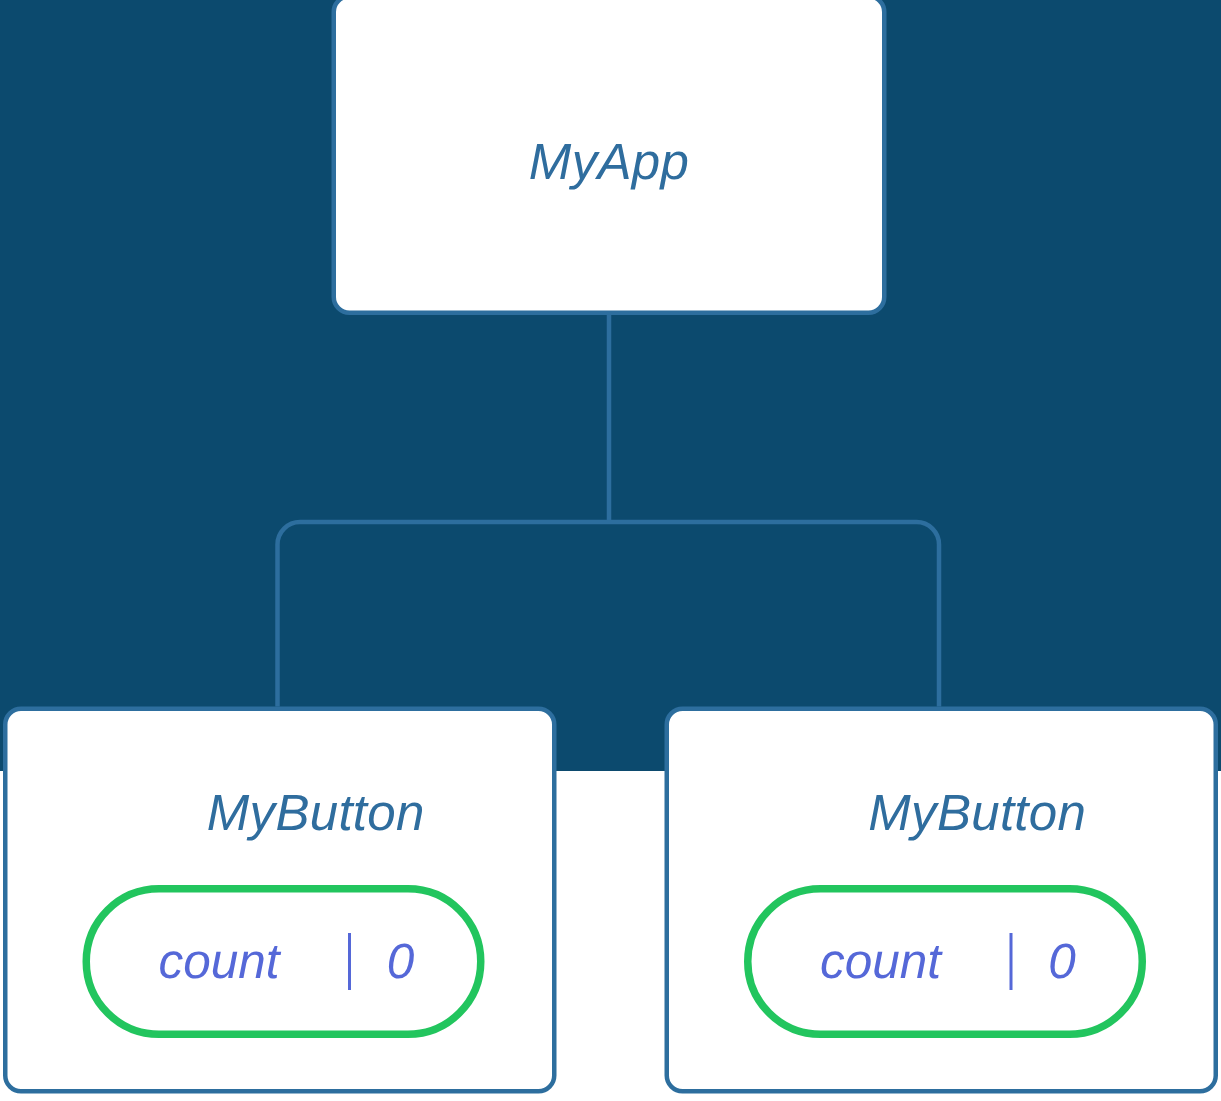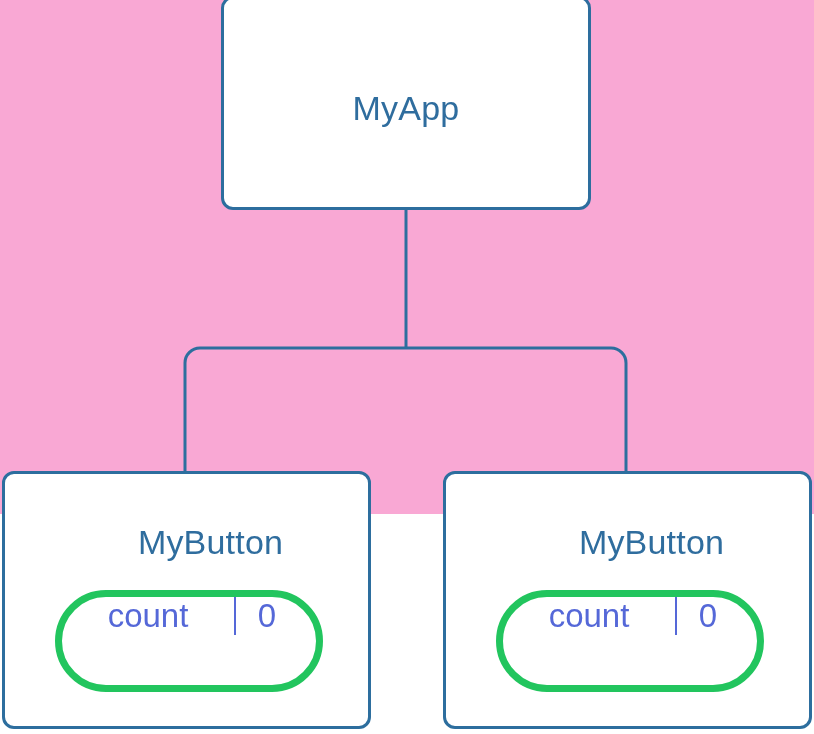--- a/index.html
+++ b/index.html
@@ -9,21 +9,22 @@
   body {
     width: 814px;
     height: 734px;
     overflow: hidden;
     font-family: "Liberation Sans", sans-serif;
   }
   #canvas {
     position: relative;
     width: 814px;
     height: 514px;
-    background: #f9a8d4;
+    background: #0c4a6e;
+    font-style: italic;
   }
   #edges {
     position: absolute;
     left: 0;
     top: 0;
     width: 814px;
     height: 734px;
   }
 
   
@@ -75,22 +76,22 @@
     top: 47px;
     line-height: 42px;
     padding-left: 48px;
   }
 
   
   .pill {
     position: absolute;
     box-sizing: border-box;
     display: flex;
-    align-items: flex-start;
-    border: 7px solid #22c55e;
+    align-items: center;
+    border: 5px solid #22c55e;
     border-radius: 9999px;
     background: transparent;
     height: 102px;
     top: 116px;
     left: 50px;
     width: 268px;
   }
   .pill-key {
     flex: 0 0 174px;
     display: flex;

